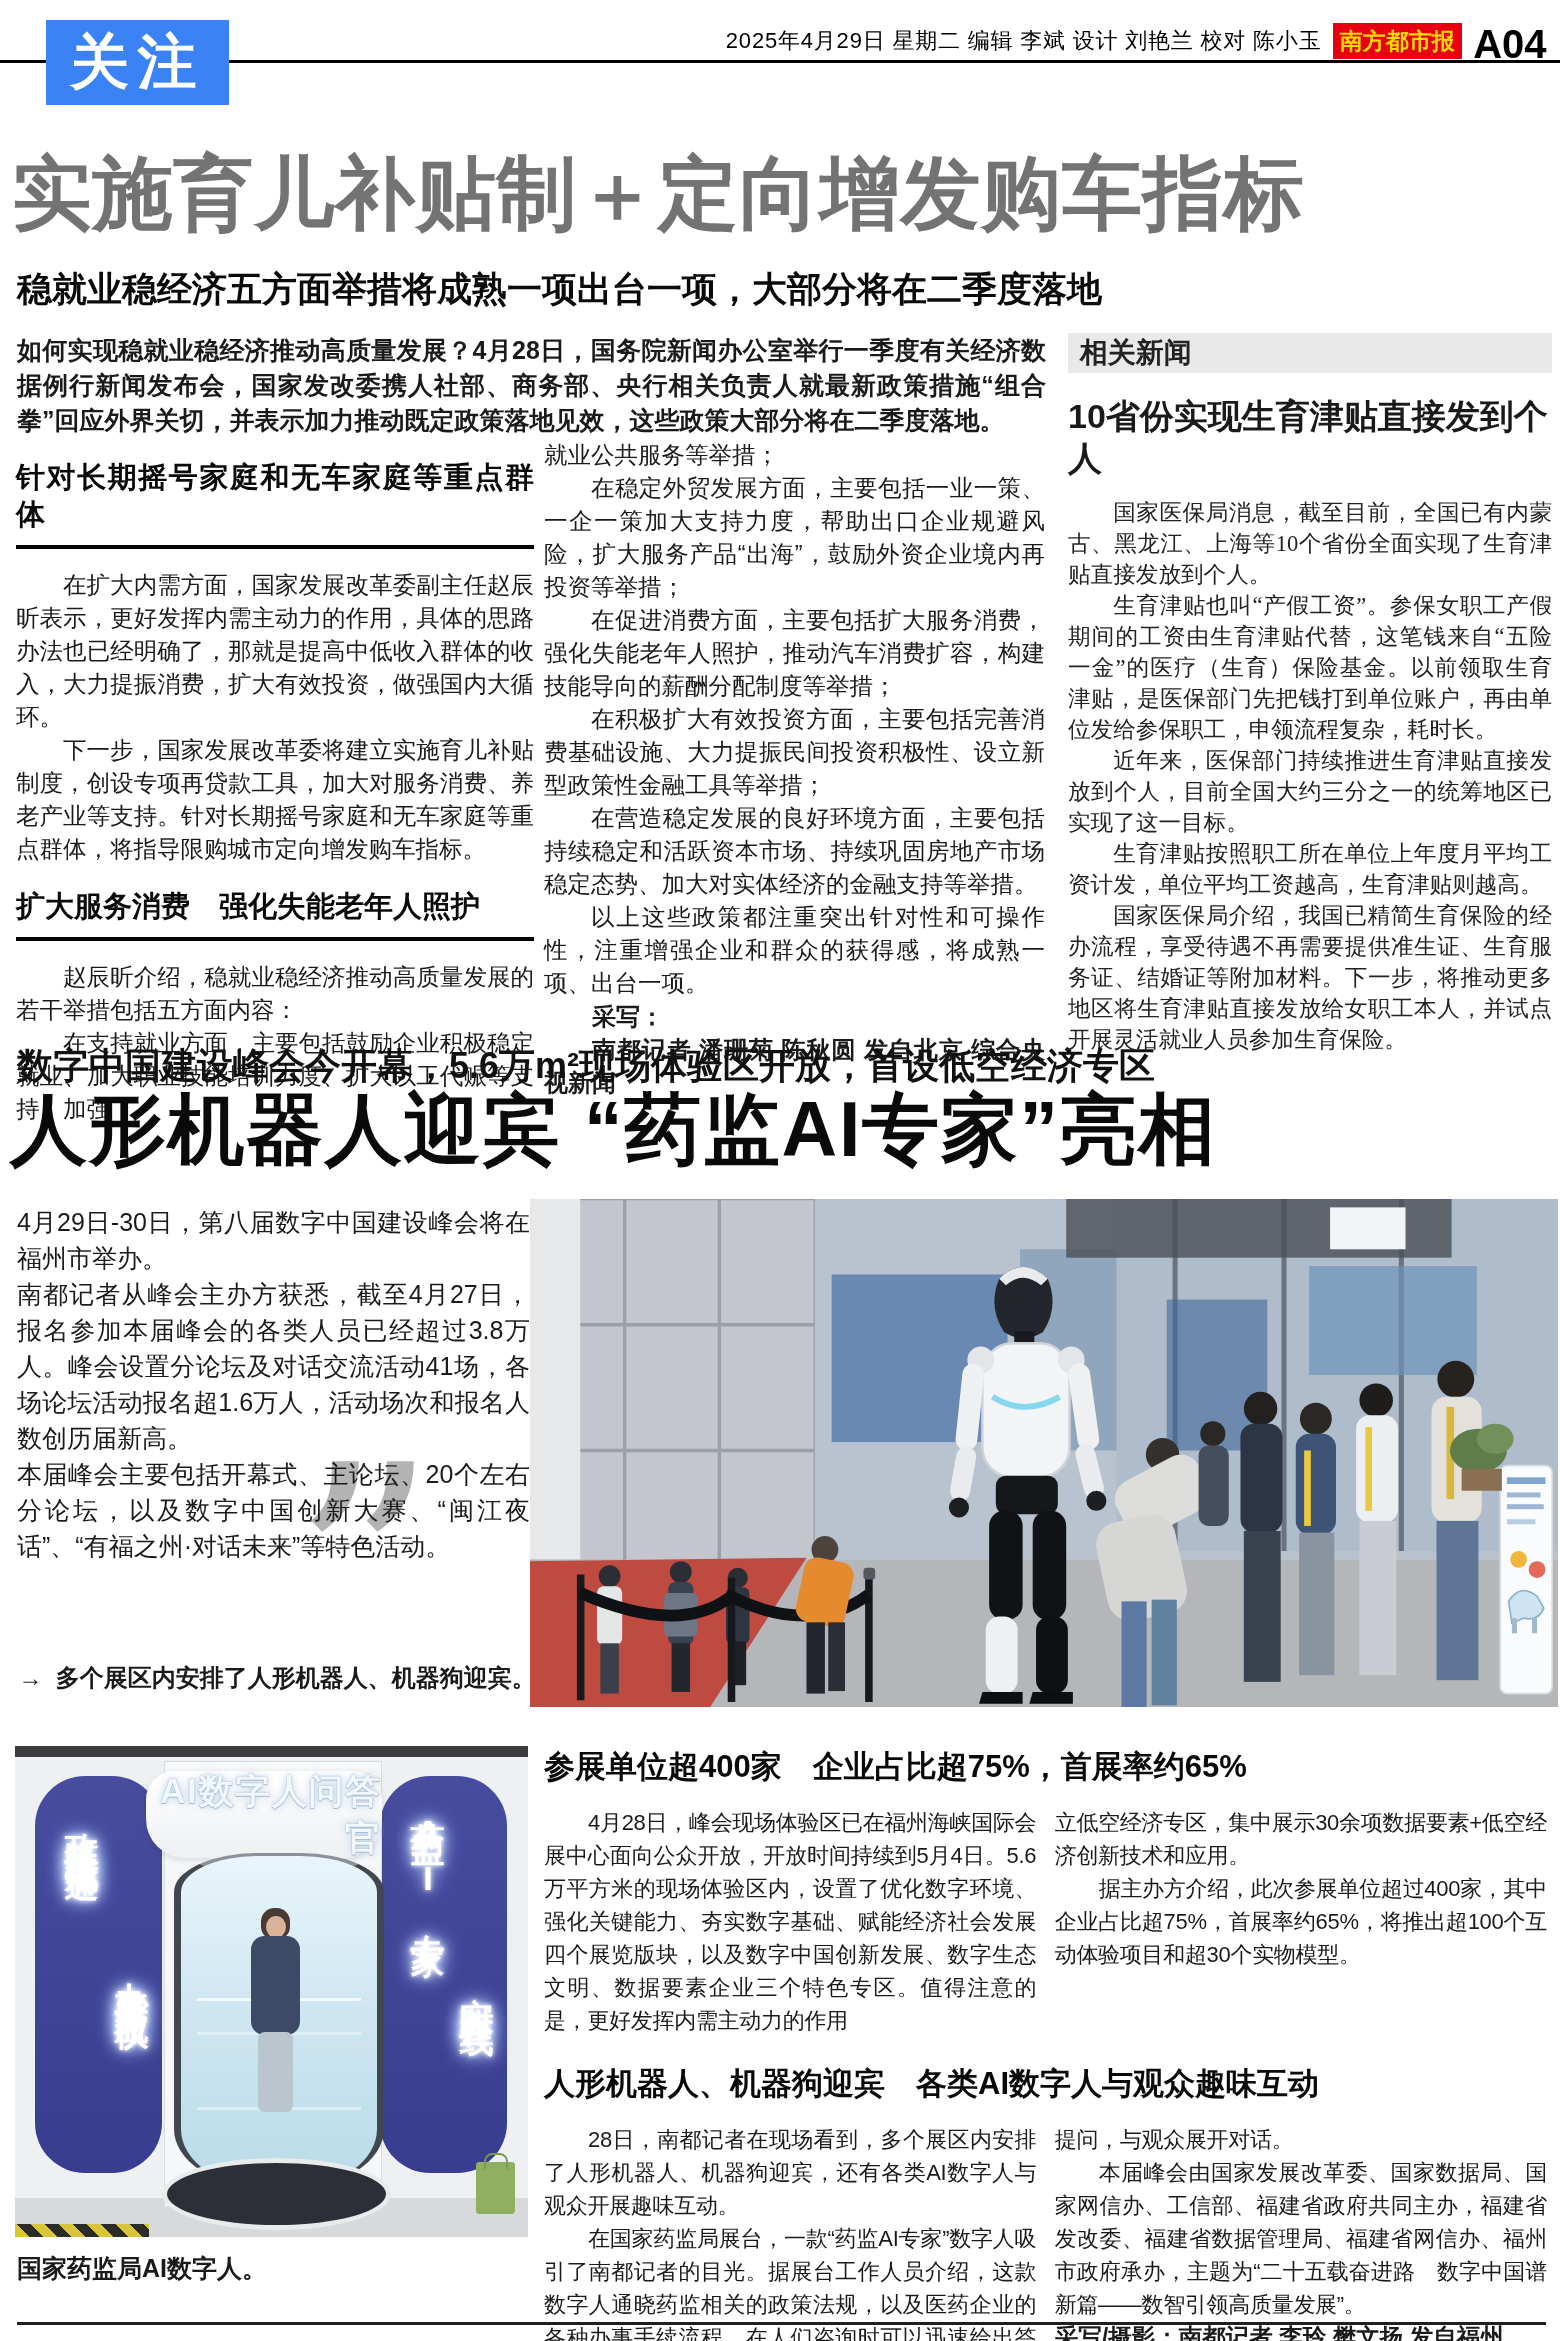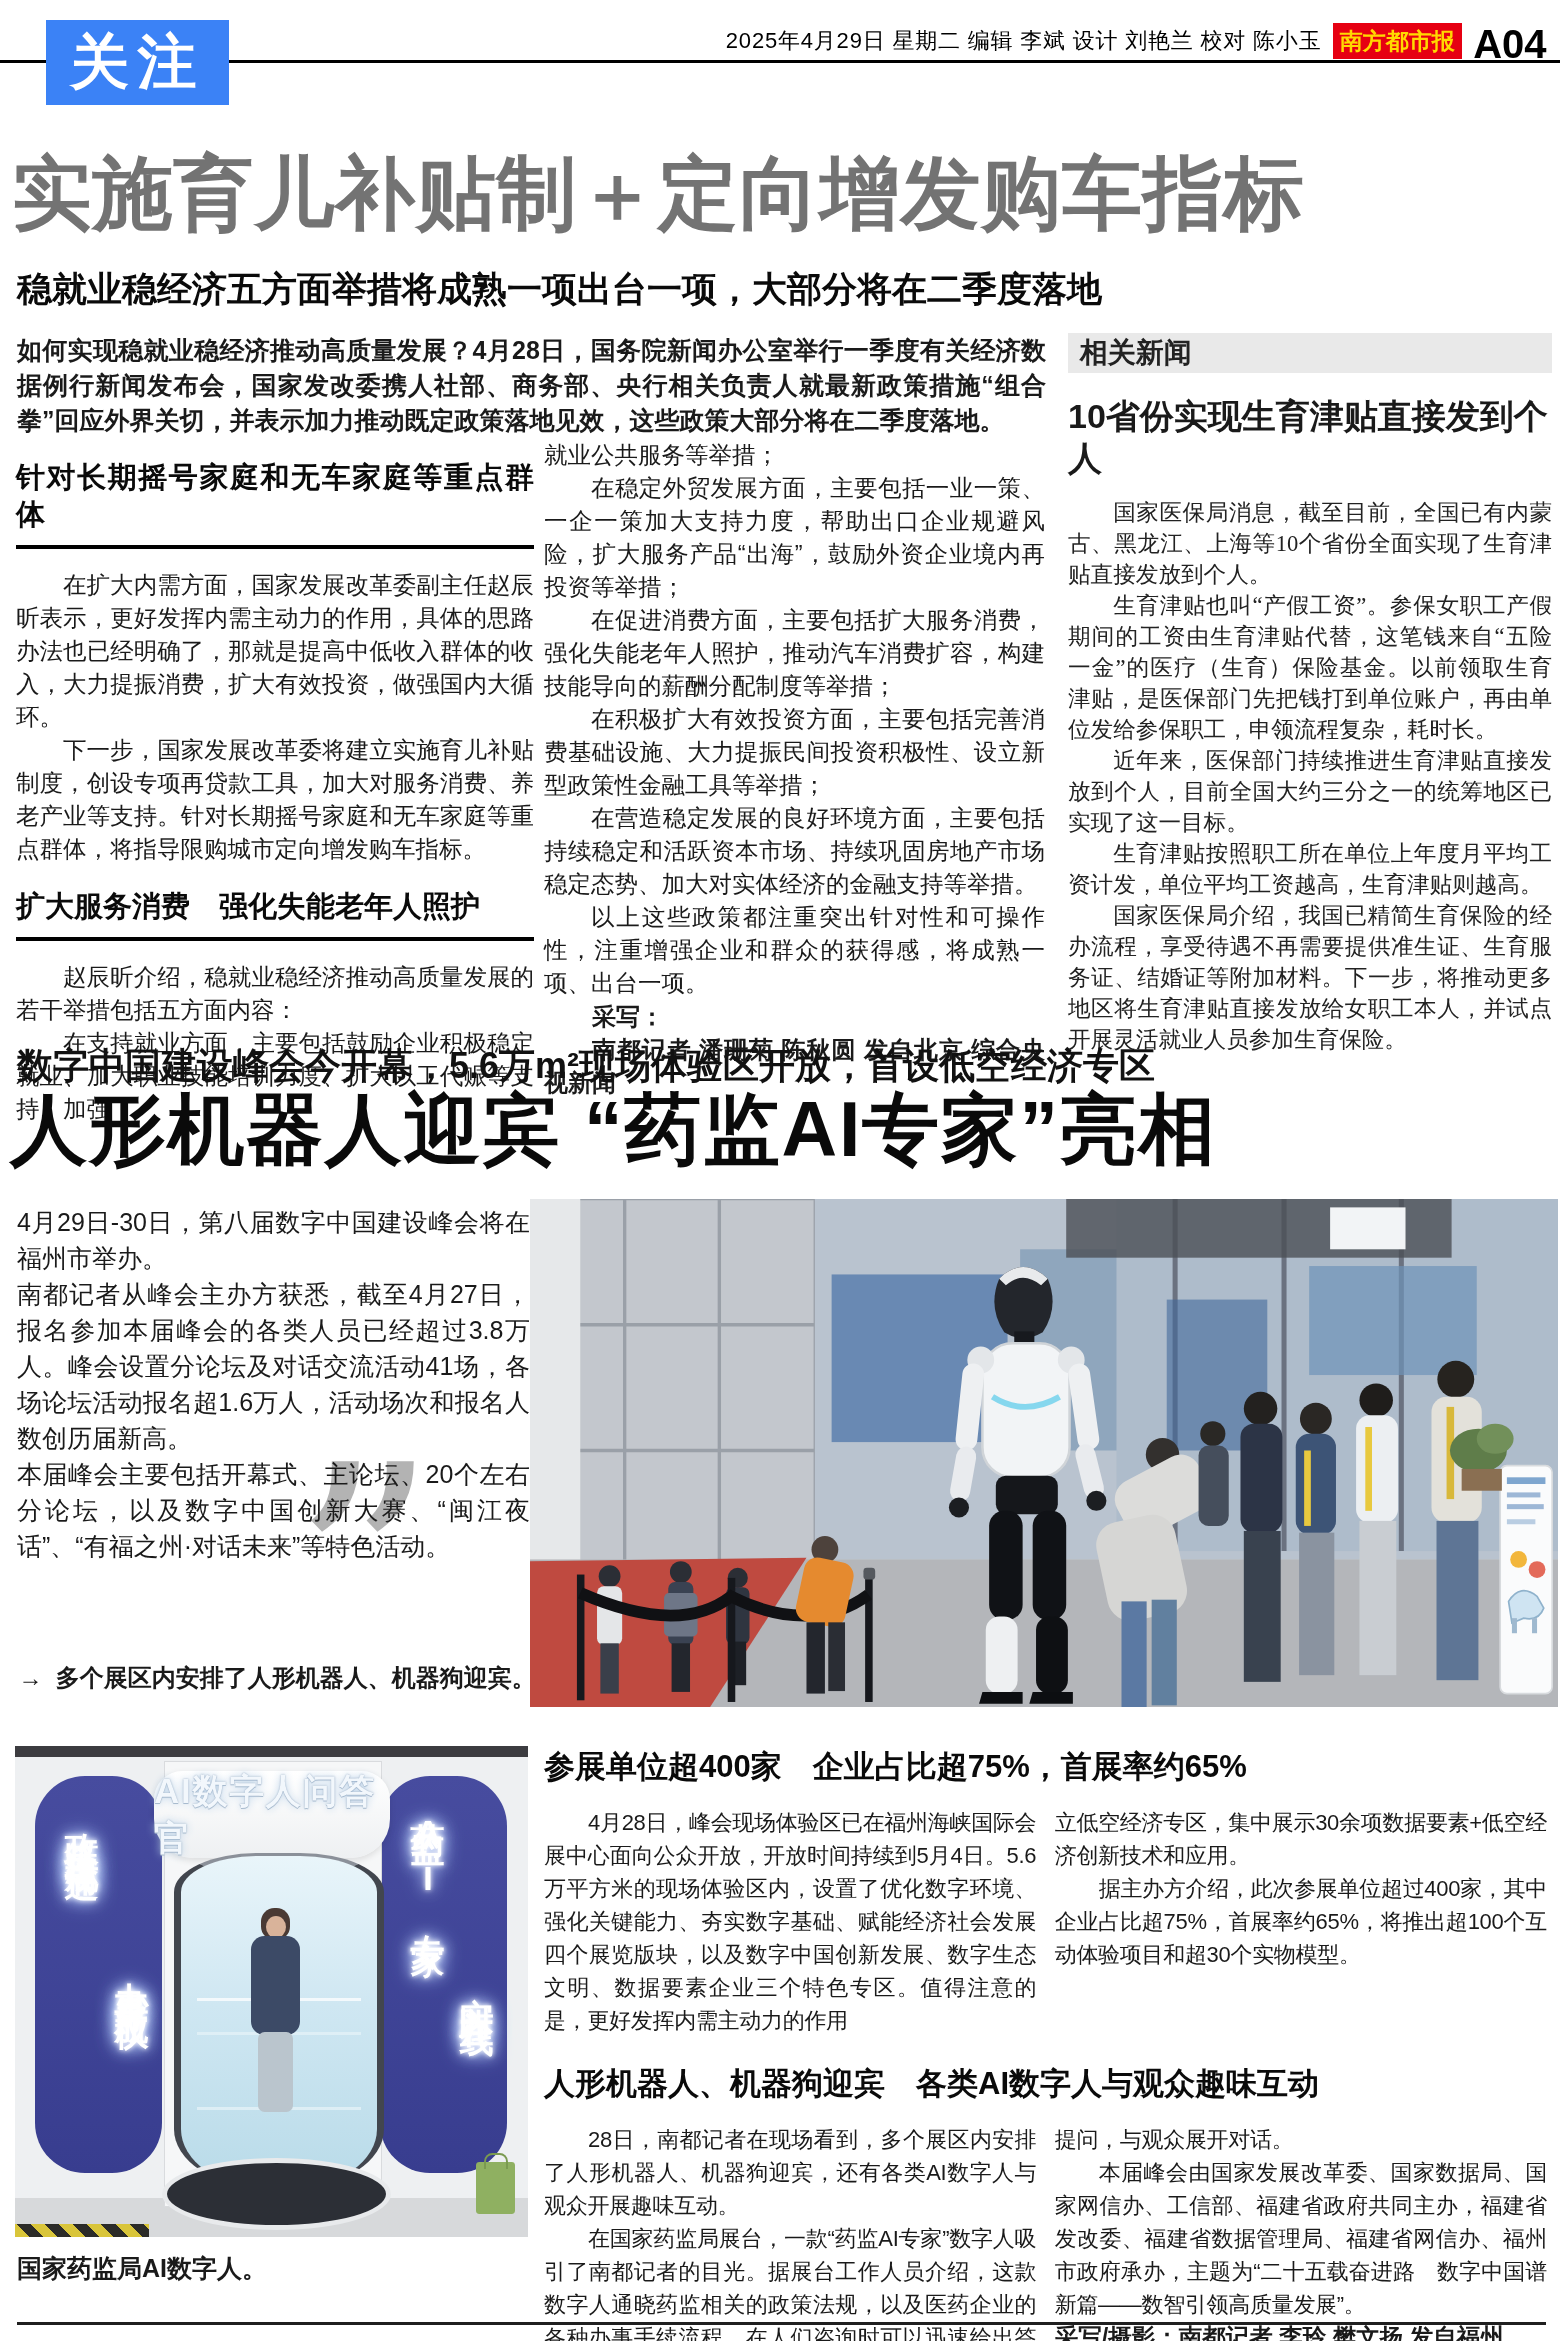--- a/index.html
+++ b/index.html
@@ -64,24 +64,24 @@
   .hazard{position:absolute;left:0;bottom:0;width:134px;height:13.4px;
           background:repeating-linear-gradient(45deg,#d9c53a 0 10px,#2b2b28 10px 20px);}
   .pillar{position:absolute;top:30px;width:127px;height:397px;border-radius:50px;
           background:linear-gradient(180deg,#474c9f 0%,#383d8f 100%);}
   .pillar.left{left:20px;} .pillar.right{left:365px;}
   .vtext{position:absolute;writing-mode:vertical-rl;text-orientation:upright;color:#fff;
          font-weight:700;letter-spacing:8.4px;
          text-shadow:0 0 5px #ffffff,0 0 13.4px #cfe0ff,0 0 22px #9fb8ff;}
   .booth-frame{position:absolute;left:149px;top:15px;width:216px;height:444px;background:#f6f7f8;
                border:0.8px solid #d9dbde;}
-  .booth-arch{position:absolute;left:139px;top:25px;width:236px;height:87px;
+  .booth-arch{position:absolute;left:131px;top:25px;width:236px;height:87px;
               background:linear-gradient(180deg,#ffffff 0%,#eef0f2 100%);
               border-radius:28.5px 28.5px 39px 39px;box-shadow:0 2.5px 6.7px rgba(0,0,0,.10);
-              display:flex;align-items:center;justify-content:center;}
+              display:flex;align-items:center;justify-content:center;text-align:right;}
   .arch-text{font-size:35px;font-weight:800;color:#f2f7fc;letter-spacing:1.7px;
              text-shadow:0 0 1.7px #8fa5bd,0 0 8.4px #b8d0e8,0 0.8px 0 #aebdcd;}
   .cyl{position:absolute;left:159px;top:107px;width:196px;height:332px;
        background:linear-gradient(180deg,#e9f5fa 0%,#cfe7f2 45%,#b9dbe9 100%);
        border-left:7.5px solid #42464e;border-right:7.5px solid #42464e;
        border-top:3.4px solid #8b9099;border-radius:84px 84px 92px 92px / 39px 39px 59px 59px;}
   .cyl-line{position:absolute;left:8%;width:84%;height:2.5px;background:rgba(255,255,255,.75);}
   .dh-hair{position:absolute;left:80px;top:52px;width:28.5px;height:32px;background:#4a3a34;border-radius:13.4px;}
   .dh-face{position:absolute;left:85px;top:60px;width:20px;height:22px;background:#d9b39a;border-radius:50%;}
   .dh-body{position:absolute;left:70px;top:80px;width:49px;height:99px;background:#3c4a66;border-radius:13.4px;}

